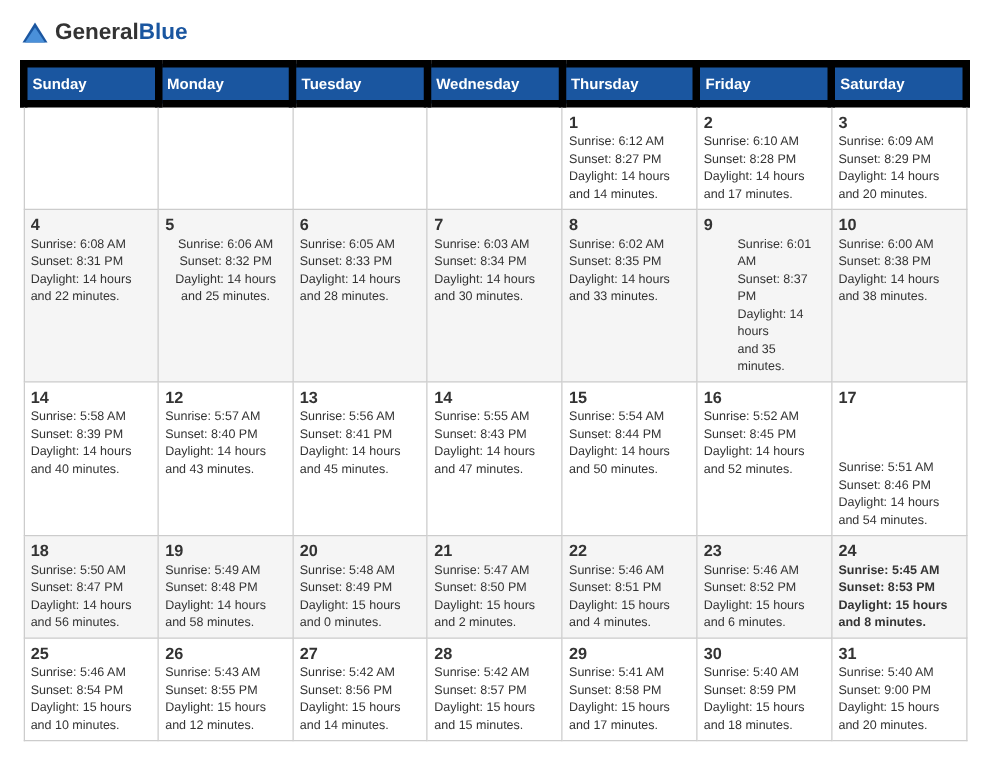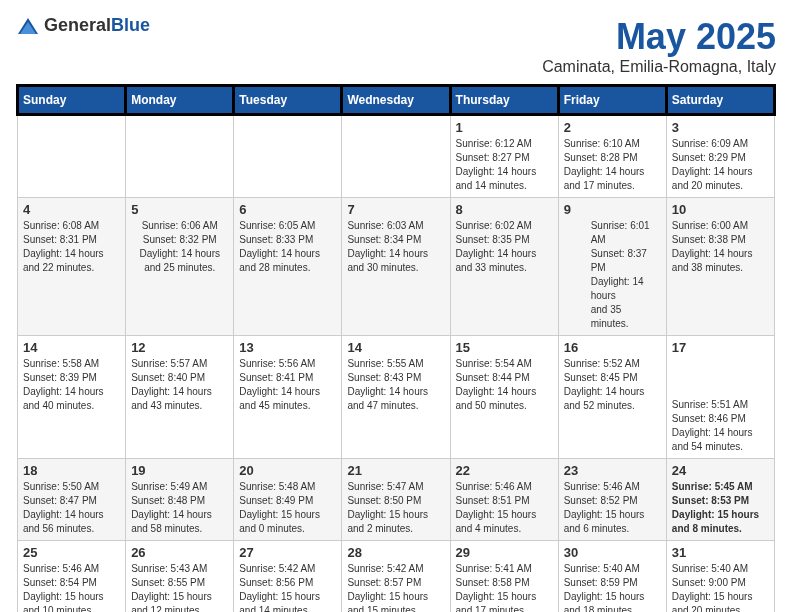--- a/index.html
+++ b/index.html
@@ -53,21 +53,21 @@
       border-collapse: collapse;
       border: 1px solid #ccc;
     }
     .calendar-table th {
       background-color: #1a56a0;
       color: #fff;
       font-size: 12px;
       font-weight: bold;
       padding: 6px 4px;
       text-align: left;
-      border: 3px solid #000000;
+      border: 6px solid #000000;
     }
     .calendar-table td {
       vertical-align: top;
       border: 1px solid #ccc;
       padding: 4px 5px;
       width: 108px;
       min-height: 80px;
       font-size: 10px;
       color: #333;
       background: #fff;
@@ -97,24 +97,20 @@
 <div class="header-area">
   <div class="logo">
     <svg class="logo-icon" viewBox="0 0 24 24">
       <polygon points="12,2 22,18 2,18" fill="#1a56a0"></polygon>
       <polygon points="12,6 20,18 4,18" fill="#4a90d9"></polygon>
     </svg>
     <div>
       <span class="logo-text-general">General</span><span class="logo-text-blue">Blue</span>
     </div>
   </div>
-  <div class="title-area">
-    <div class="month-title">May 2025</div>
-    <div class="location-title">Caminata, Emilia-Romagna, Italy</div>
-  </div>
 </div>
 
 <table class="calendar-table">
   <thead>
     <tr>
     <th>Sunday</th>
         <th>Monday</th>
         <th>Tuesday</th>
         <th>Wednesday</th>
         <th>Thursday</th>

